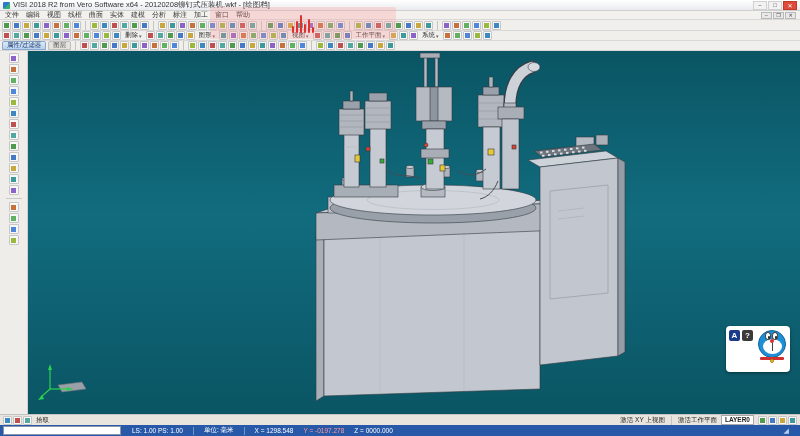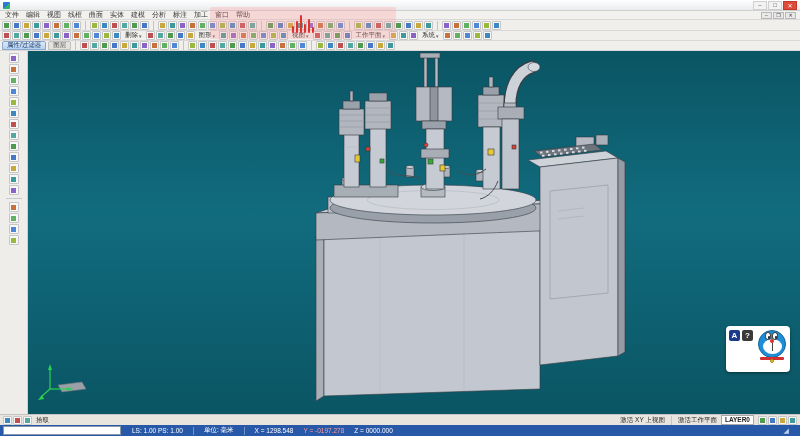--- a/index.html
+++ b/index.html
@@ -78,20 +78,21 @@
 .coord{color:#fff}
 .coord.y{color:#ff9a9a}
 .grip{margin-left:auto;padding-right:3px;color:#bcd0ee;font-size:7px}
 .grip::after{content:"◢"}
 </style>
 </head>
 <body>
 
 <div class="titlebar">
   <span class="app-icon"></span>
+  <span class="title-text">VISI 2018 R2 from Vero Software x64 - 20120208铆钉式压装机.wkf - [绘图档]</span>
   <span class="win-btns">
     <span class="win-btn">–</span>
     <span class="win-btn">□</span>
     <span class="win-btn close">✕</span>
   </span>
 </div>
 
 <div class="menubar">
   <div class="menu-items">
       <span class="menu-item">文件</span>

